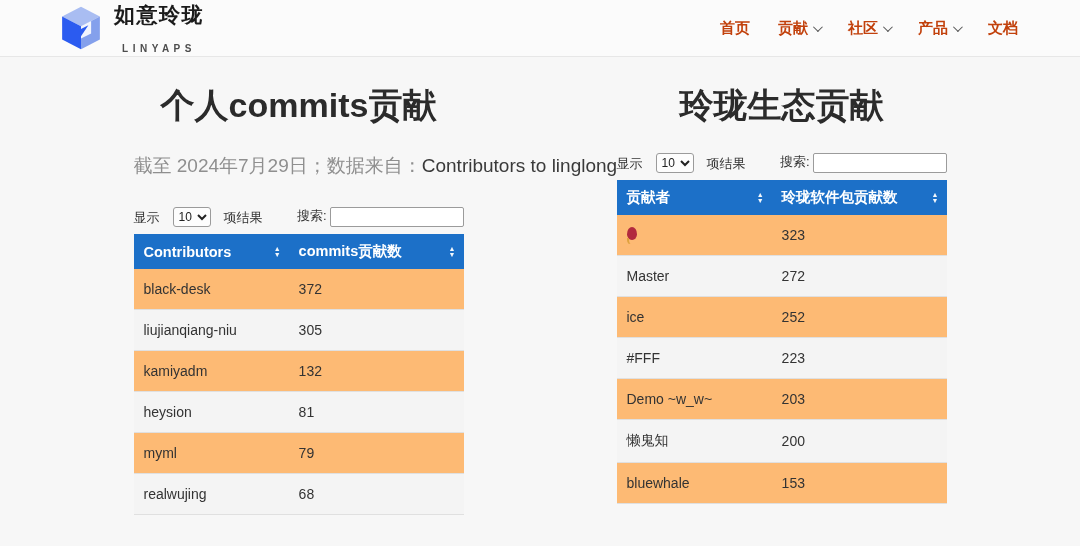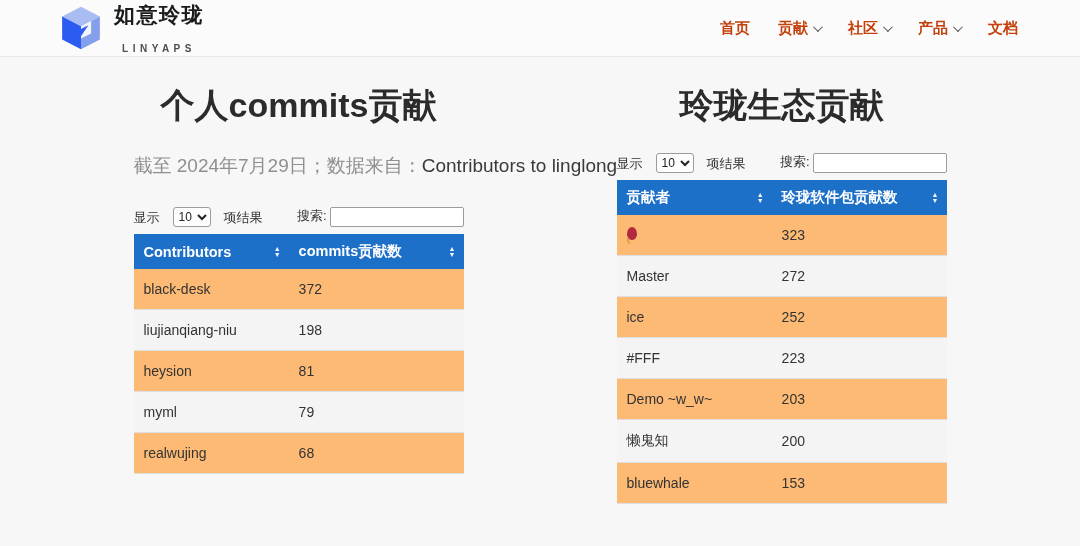--- a/index.html
+++ b/index.html
@@ -171,21 +171,25 @@
           </th>
         </tr>
       </thead>
       <tbody>
         <tr>
             <td>black-desk</td>
             <td>372</td>
           </tr>
         <tr>
             <td>liujianqiang-niu</td>
-            <td>198</td>
+            <td>305</td>
+          </tr>
+        <tr>
+            <td>kamiyadm</td>
+            <td>132</td>
           </tr>
         <tr>
             <td>heysion</td>
             <td>81</td>
           </tr>
         <tr>
             <td>myml</td>
             <td>79</td>
           </tr>
         <tr>

